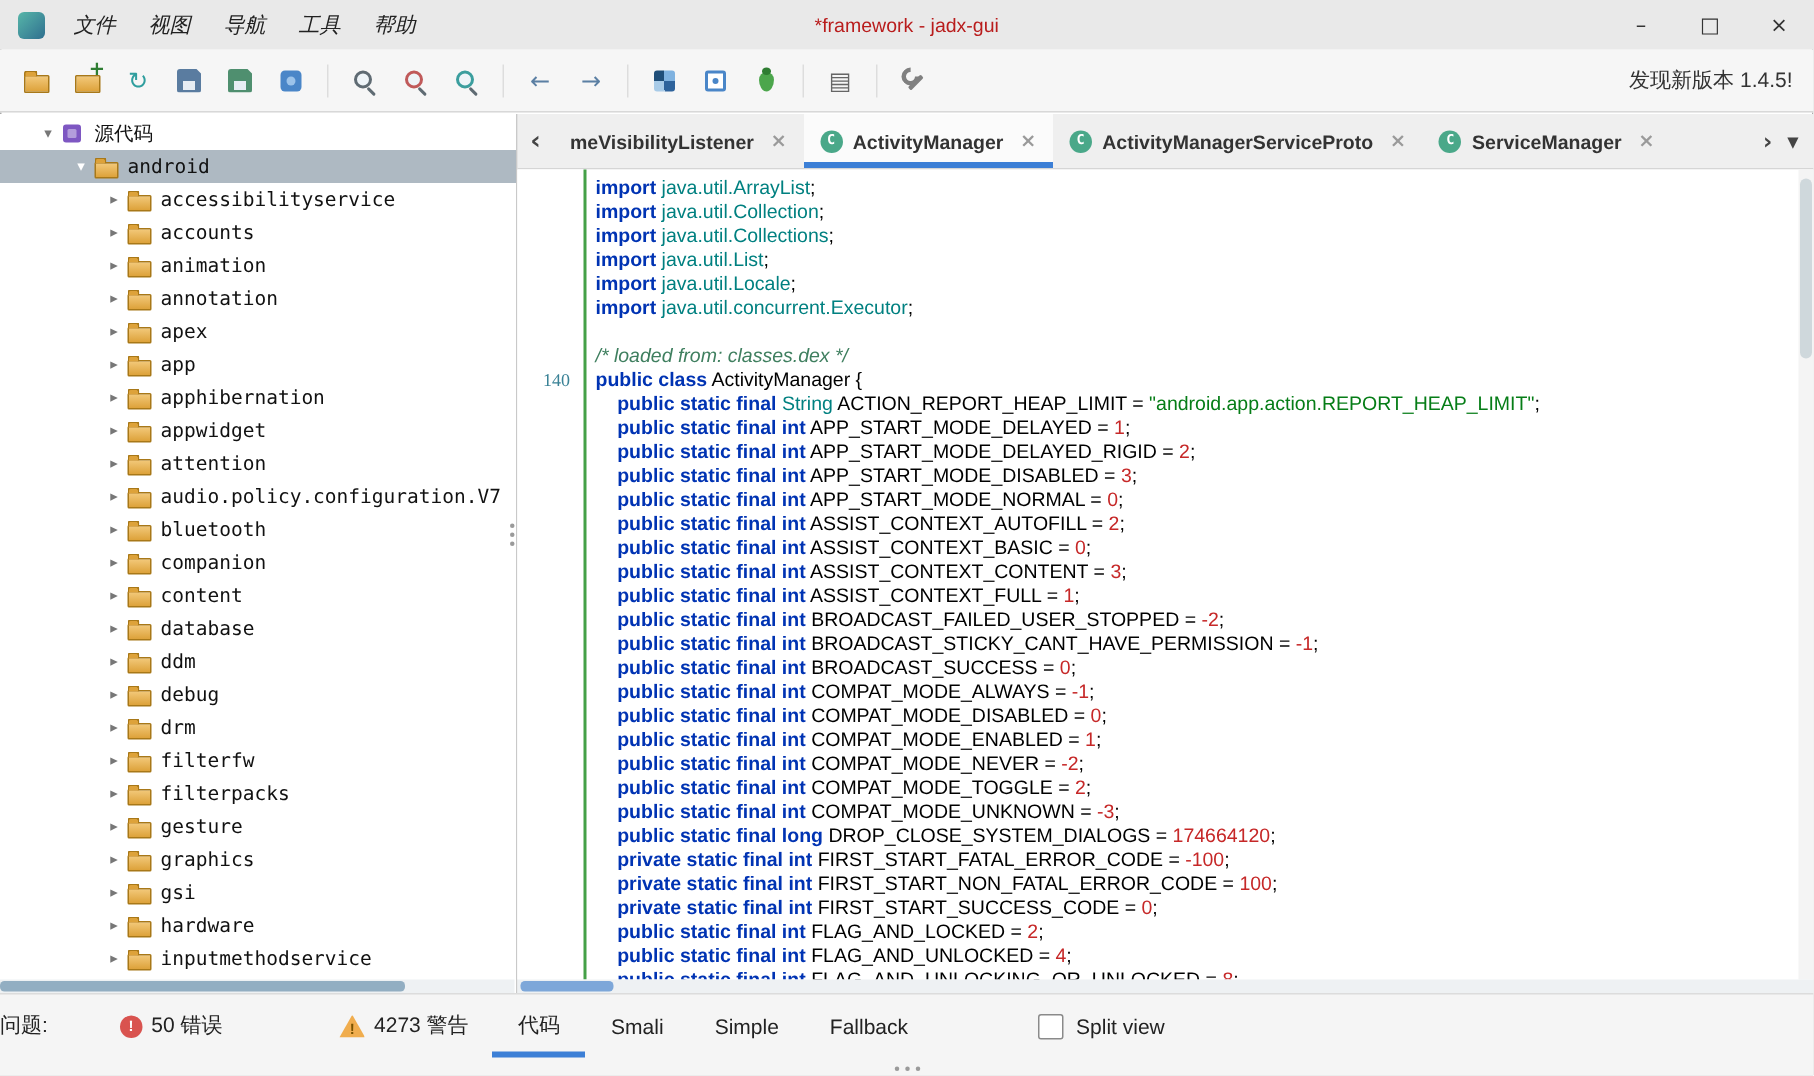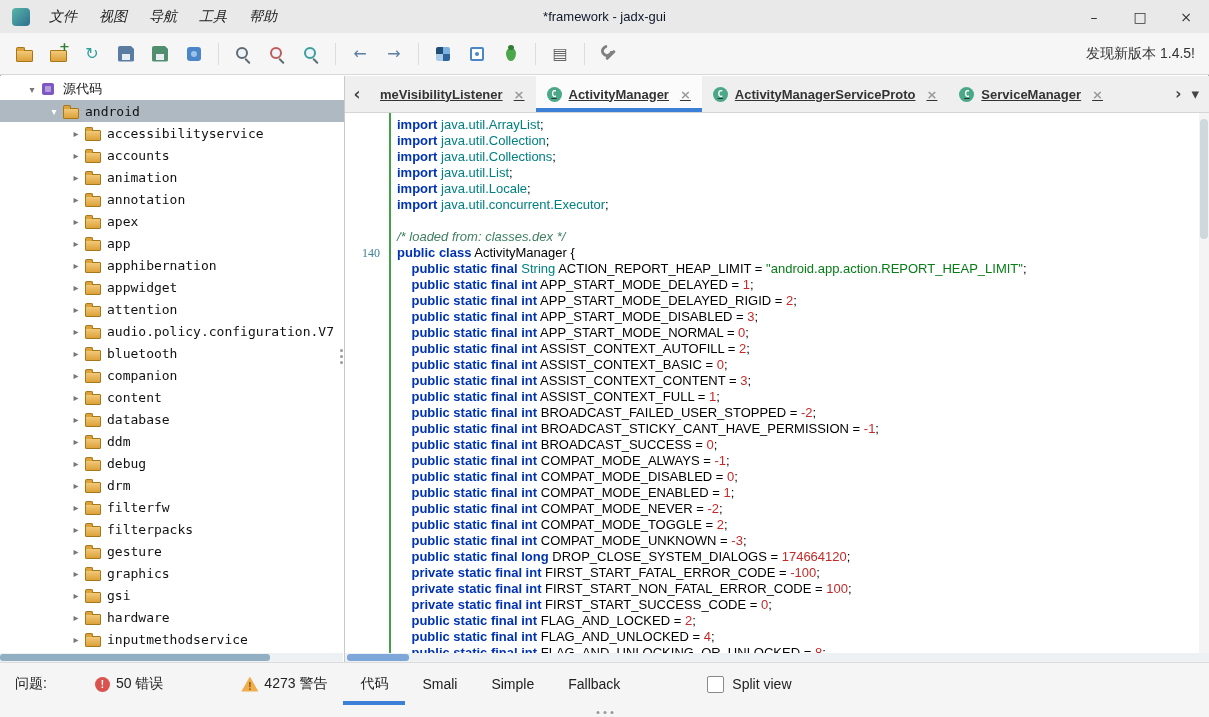--- a/index.html
+++ b/index.html
@@ -4,21 +4,21 @@
 <style>
   html,body{margin:0;padding:0;}
   body{width:1209px;height:717px;overflow:hidden;font-family:"Liberation Sans",sans-serif;background:#fff;position:relative;}
   .window{position:absolute;inset:0;box-shadow:inset 0 0 0 1px #a9a9a9;background:#fff;}
 
   
   .titlebar{height:33px;background:#e9e9e9;display:flex;align-items:center;position:relative;}
   .app-icon{width:18px;height:18px;margin:0 8px 0 12px;border-radius:4px;background:linear-gradient(135deg,#57b6a9,#2f6f8f);flex:0 0 18px;}
   .menus{display:flex;z-index:2;font-style:italic;}
   .menu{padding:0 11px;font-size:14px;color:#222;line-height:33px;cursor:default;}
-  .title{position:absolute;left:0;right:0;top:0;height:33px;line-height:33px;text-align:center;color:#0f172a;font-size:13px;pointer-events:none;}
+  .title{position:absolute;left:0;right:0;top:0;height:33px;line-height:33px;text-align:center;color:#b91c1c;font-size:13px;pointer-events:none;}
   .win-controls{margin-left:auto;display:flex;z-index:2;}
   .win-btn{width:46px;height:33px;display:flex;align-items:center;justify-content:center;font-size:14px;color:#333;font-family:"DejaVu Sans",sans-serif;}
 
   
   .toolbar{height:42px;background:#f6f6f6;border-bottom:1px solid #d8d8d8;display:flex;align-items:center;padding:0 14px;box-sizing:border-box;}
   .tb-icons{display:flex;align-items:center;gap:14px;}
   .tb-sep{width:1px;height:22px;background:#ddd;}
   .tb-icon{width:20px;height:20px;position:relative;display:flex;align-items:center;justify-content:center;font-size:16px;font-family:"DejaVu Sans",sans-serif;cursor:pointer;}
   .update-label{margin-left:auto;font-size:14px;color:#333;cursor:pointer;}
 
@@ -61,21 +61,21 @@
   .tree-hscroll .thumb{position:absolute;left:0;top:1px;height:7px;width:270px;background:#92aec2;border-radius:3px;}
 
   .v-splitter{position:absolute;left:340px;top:46%;z-index:3;cursor:col-resize;}
   .v-splitter i{display:block;width:3px;height:3px;border-radius:50%;background:#9a9a9a;margin:3px 0;}
 
   
   .editor-pane{flex:1;display:flex;flex-direction:column;min-width:0;}
   .tabbar{height:37px;flex:0 0 37px;background:#efefef;border-bottom:1px solid #d5d5d5;display:flex;align-items:stretch;box-sizing:border-box;}
   .tab-scroll{width:24px;display:flex;align-items:center;justify-content:center;font-weight:bold;font-size:17px;color:#444;font-family:"DejaVu Sans",sans-serif;cursor:pointer;}
   .tabs{display:flex;align-items:stretch;overflow:hidden;}
-  .tab{display:flex;align-items:center;padding:0 11px;gap:7px;font-size:13px;font-weight:600;color:#333;cursor:pointer;white-space:nowrap;text-decoration:underline;}
+  .tab{display:flex;align-items:center;padding:0 11px;gap:7px;font-size:13px;font-weight:600;color:#333;cursor:pointer;white-space:nowrap;}
   .tab.active{background:#fbfbfb;box-shadow:inset 0 -4px 0 #3c7fd6;}
   .class-icon{width:15px;height:15px;border-radius:50%;background:#4aa889;color:#fff;font-size:9px;font-weight:bold;display:flex;align-items:center;justify-content:center;font-family:"DejaVu Sans Mono",monospace;flex:0 0 15px;}
   .tab-close{color:#9a9a9a;font-size:13px;margin-left:4px;font-family:"DejaVu Sans",sans-serif;}
   .tab-right{margin-left:auto;display:flex;align-items:center;gap:10px;padding:0 10px;color:#444;font-weight:bold;font-size:15px;font-family:"DejaVu Sans",sans-serif;}
   .tab-right span{cursor:pointer;}
 
   .editor{flex:1;display:flex;min-height:0;background:#fff;position:relative;}
   .gutter{width:44px;flex:0 0 44px;box-sizing:border-box;padding:4px 9px 0 0;text-align:right;color:#3a8296;font-family:Liberation Serif, serif;font-size:12px;background:#fff;}
   .gut-line{height:16px;line-height:16px;}
   .green-bar{width:2px;flex:0 0 2px;background:#44a047;}
@@ -88,21 +88,21 @@
   .tk-m{color:#3f7f5f;font-style:italic;}
   .tk-p{color:#000;}
   .vscroll{width:10px;flex:0 0 10px;background:#f4f4f4;position:relative;}
   .vscroll .thumb{position:absolute;top:6px;left:1px;width:8px;height:120px;background:#cfd8dc;border-radius:4px;}
   .ehscroll{height:9px;flex:0 0 9px;background:#eef1f3;position:relative;}
   .ehscroll .thumb{position:absolute;left:2px;top:1px;width:62px;height:7px;background:#7da7d9;border-radius:3px;}
 
   
   .statusbar{position:absolute;left:0;right:0;bottom:0;height:55px;background:#f5f5f5;border-top:1px solid #dcdcdc;box-sizing:border-box;}
   .sb-row{height:42px;display:flex;align-items:center;font-size:14px;color:#222;}
-  .issues{margin-left:15px;}
+  .issues{margin-left:0;}
   .sb-group{display:flex;align-items:center;cursor:pointer;}
   .err-group{margin-left:48px;}
   .warn-group{margin-left:78px;}
   .err-icon{width:15px;height:15px;border-radius:50%;background:#d9534f;color:#fff;font-size:10px;font-weight:bold;display:flex;align-items:center;justify-content:center;margin-right:6px;}
   .warn-icon{width:17px;height:15px;background:#f0ad4e;clip-path:polygon(50% 0,100% 100%,0 100%);color:#7a5300;font-size:10px;font-weight:bold;text-align:center;line-height:19px;margin-right:6px;}
   .view-tabs{display:flex;align-items:stretch;height:42px;margin-left:16px;}
   .view-tab{display:flex;align-items:center;padding:0 17px;font-size:14px;color:#222;cursor:pointer;}
   .view-tab.active{box-shadow:inset 0 -4px 0 #3c7fd6;}
   .split{display:flex;align-items:center;margin-left:70px;cursor:pointer;}
   .cb{width:15px;height:15px;border:1px solid #8a8a8a;border-radius:2px;background:#fff;margin-right:8px;}

